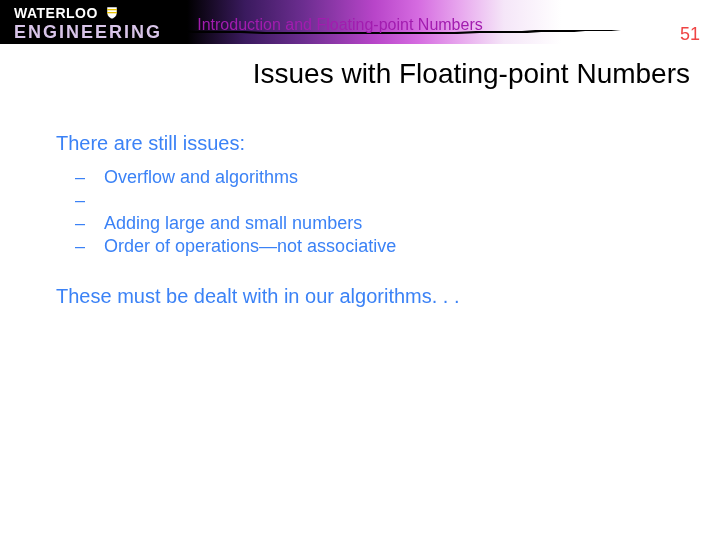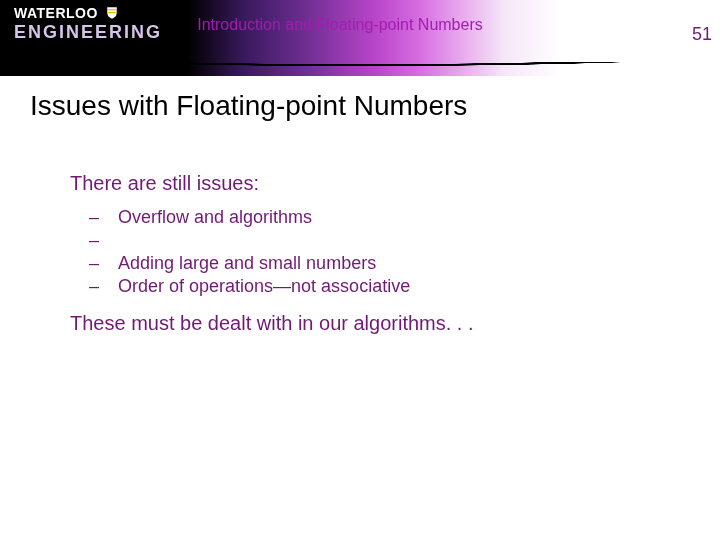--- a/index.html
+++ b/index.html
@@ -1,32 +1,32 @@
 <!DOCTYPE html>
 <html><head>
 <meta charset="utf-8">
 <style>
 html,body{margin:0;padding:0}
 body{width:720px;height:540px;background:#fff;font-family:Arial,Helvetica,sans-serif;position:relative;overflow:hidden}
-.header{position:relative;height:76px;width:100%}
+.header{position:relative;height:44px;width:100%}
 .header-bg{position:absolute;inset:0;background:linear-gradient(90deg,#000 0%,#000 26%,#3a1a5e 34%,#6b2d8f 42%,#b845c9 52%,#d56be0 58%,#e8a8ee 64%,#f5e6f8 70%,#ffffff 78%)}
 .swoosh{position:absolute;left:0;right:0;bottom:-8px;height:22px;background:radial-gradient(120% 50px at 50% -28px,transparent 60%,#000 60.5%,#000 64%,transparent 64.5%)}
 .logo{position:absolute;left:14px;top:6px;color:#fff;line-height:1}
 .logo-top{font-size:14px;font-weight:700;letter-spacing:0.5px}
 .logo-bot{font-size:18px;font-weight:700;color:#d8c4e8;letter-spacing:2px;margin-top:1px}
 .shield{display:inline-block;vertical-align:middle;margin-left:4px}
 .subtitle{position:absolute;top:16px;left:0;right:40px;text-align:center;font-size:16px;color:#a21caf}
-.page-num{position:absolute;top:24px;right:8px;font-size:18px;color:#701a75}
-.title{margin:14px 0 8px 0;text-align:left;font-size:28px;font-weight:400;font-family:Arial,Helvetica,sans-serif;padding:0 30px}
-.content{padding:42px 70px 0 70px;font-size:20px;color:#701a75}
+.page-num{position:absolute;top:24px;right:20px;font-size:18px;color:#ef4444}
+.title{margin:14px 0 0 0;text-align:right;font-size:28px;font-weight:400;font-family:Arial,Helvetica,sans-serif;padding:0 30px}
+.content{padding:42px 70px 0 56px;font-size:20px;color:#3b82f6}
 .lead,.foot{margin:0}
 .list{list-style:none;padding:0;margin:12px 0 0 0}
 .list li{display:flex;align-items:flex-start;margin:2px 0;font-size:18px}
 .dash{width:48px;text-align:center;flex:none}
-.foot{margin-top:15px}
+.foot{margin-top:28px}
 </style>
 </head>
 <body>
 
 <div class="header">
   <div class="header-bg"></div>
   <div class="swoosh"></div>
   <div class="logo">
     <div class="logo-top">
       <span>WATERLOO</span>

